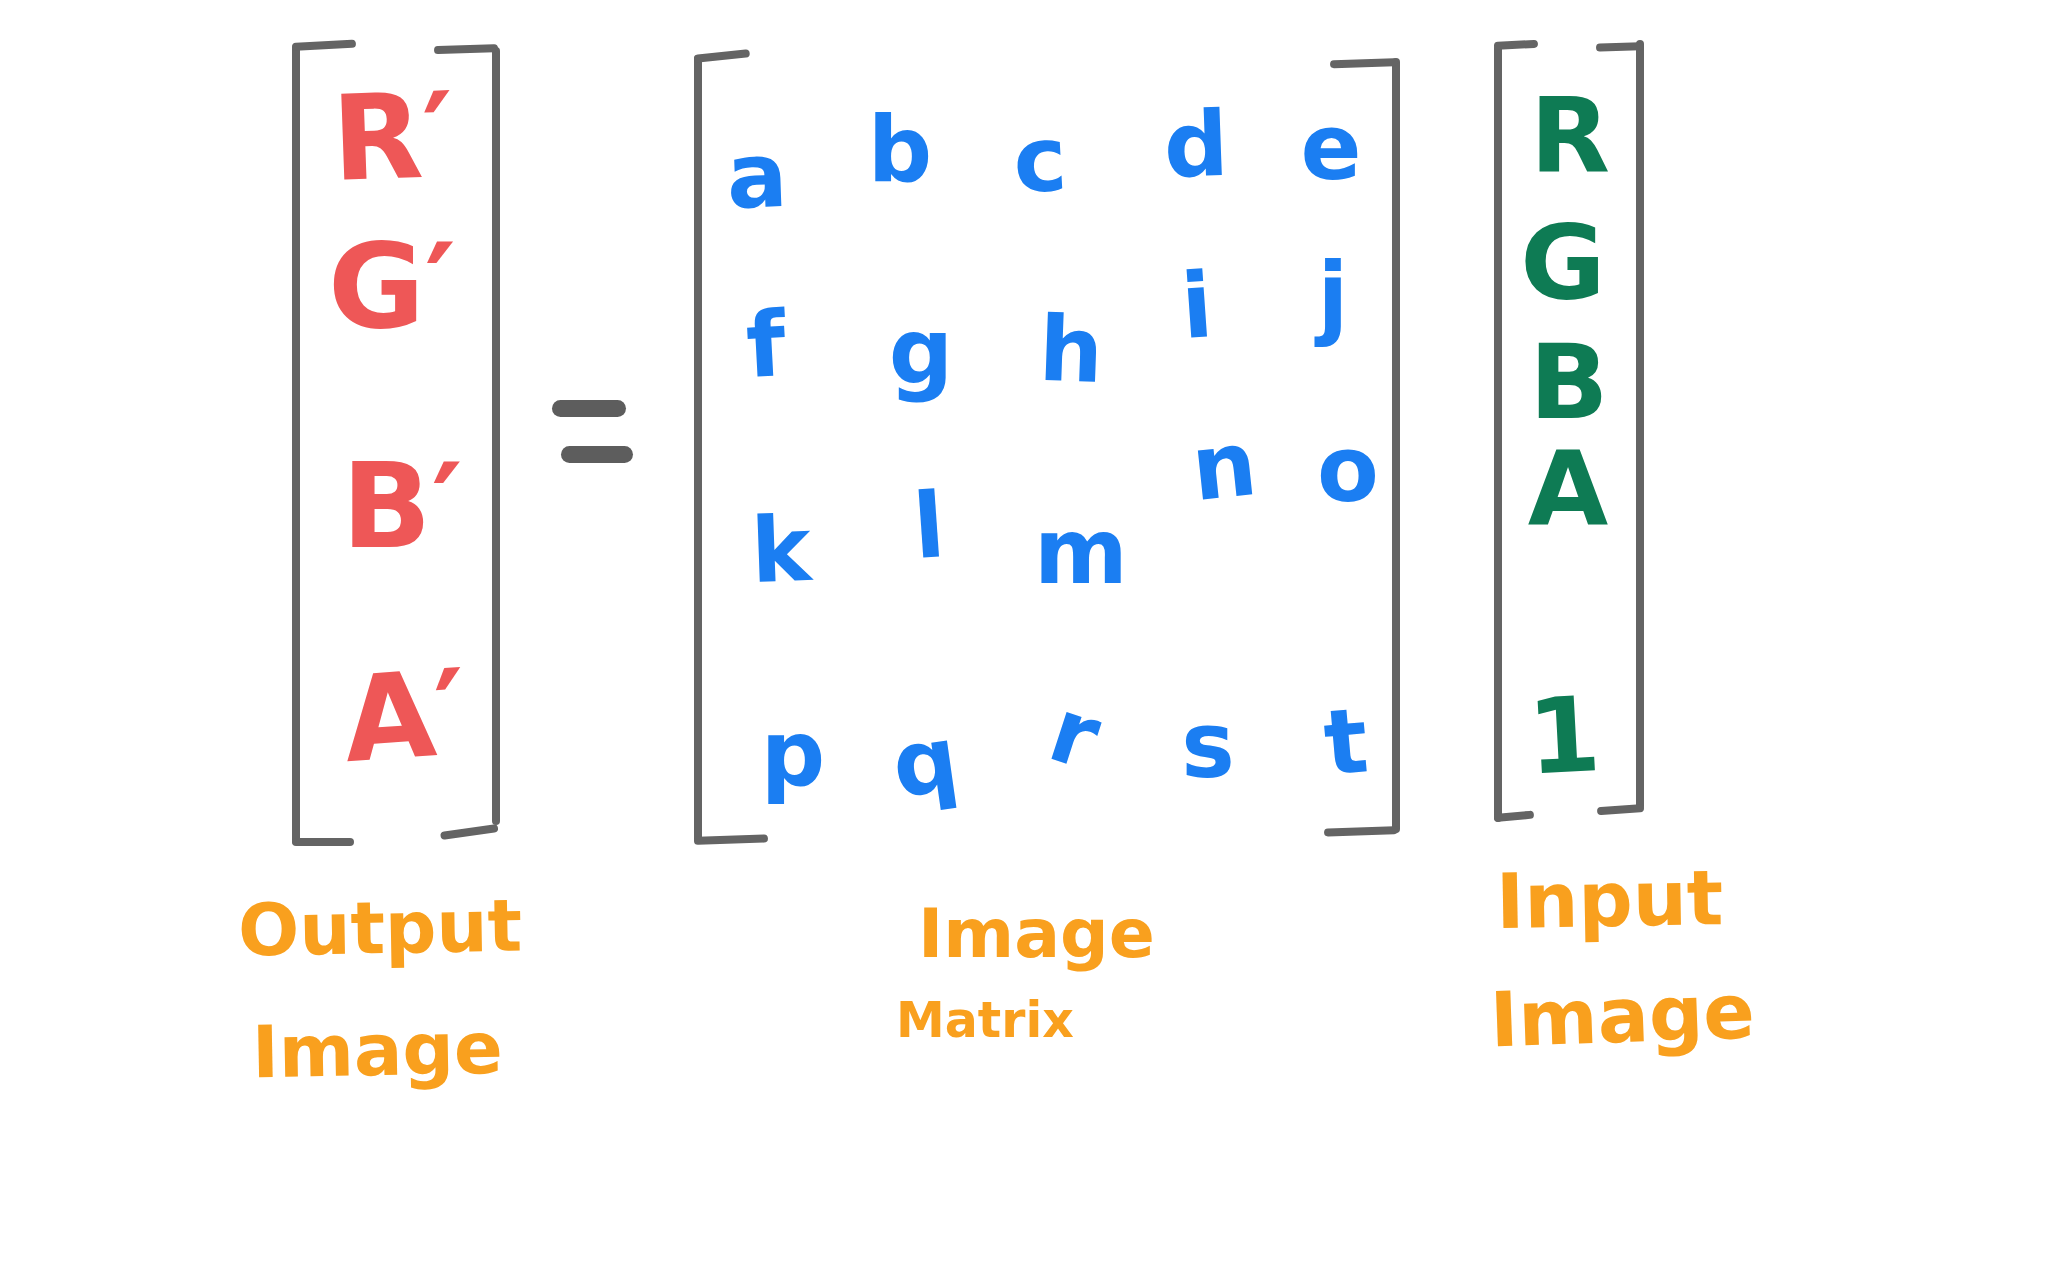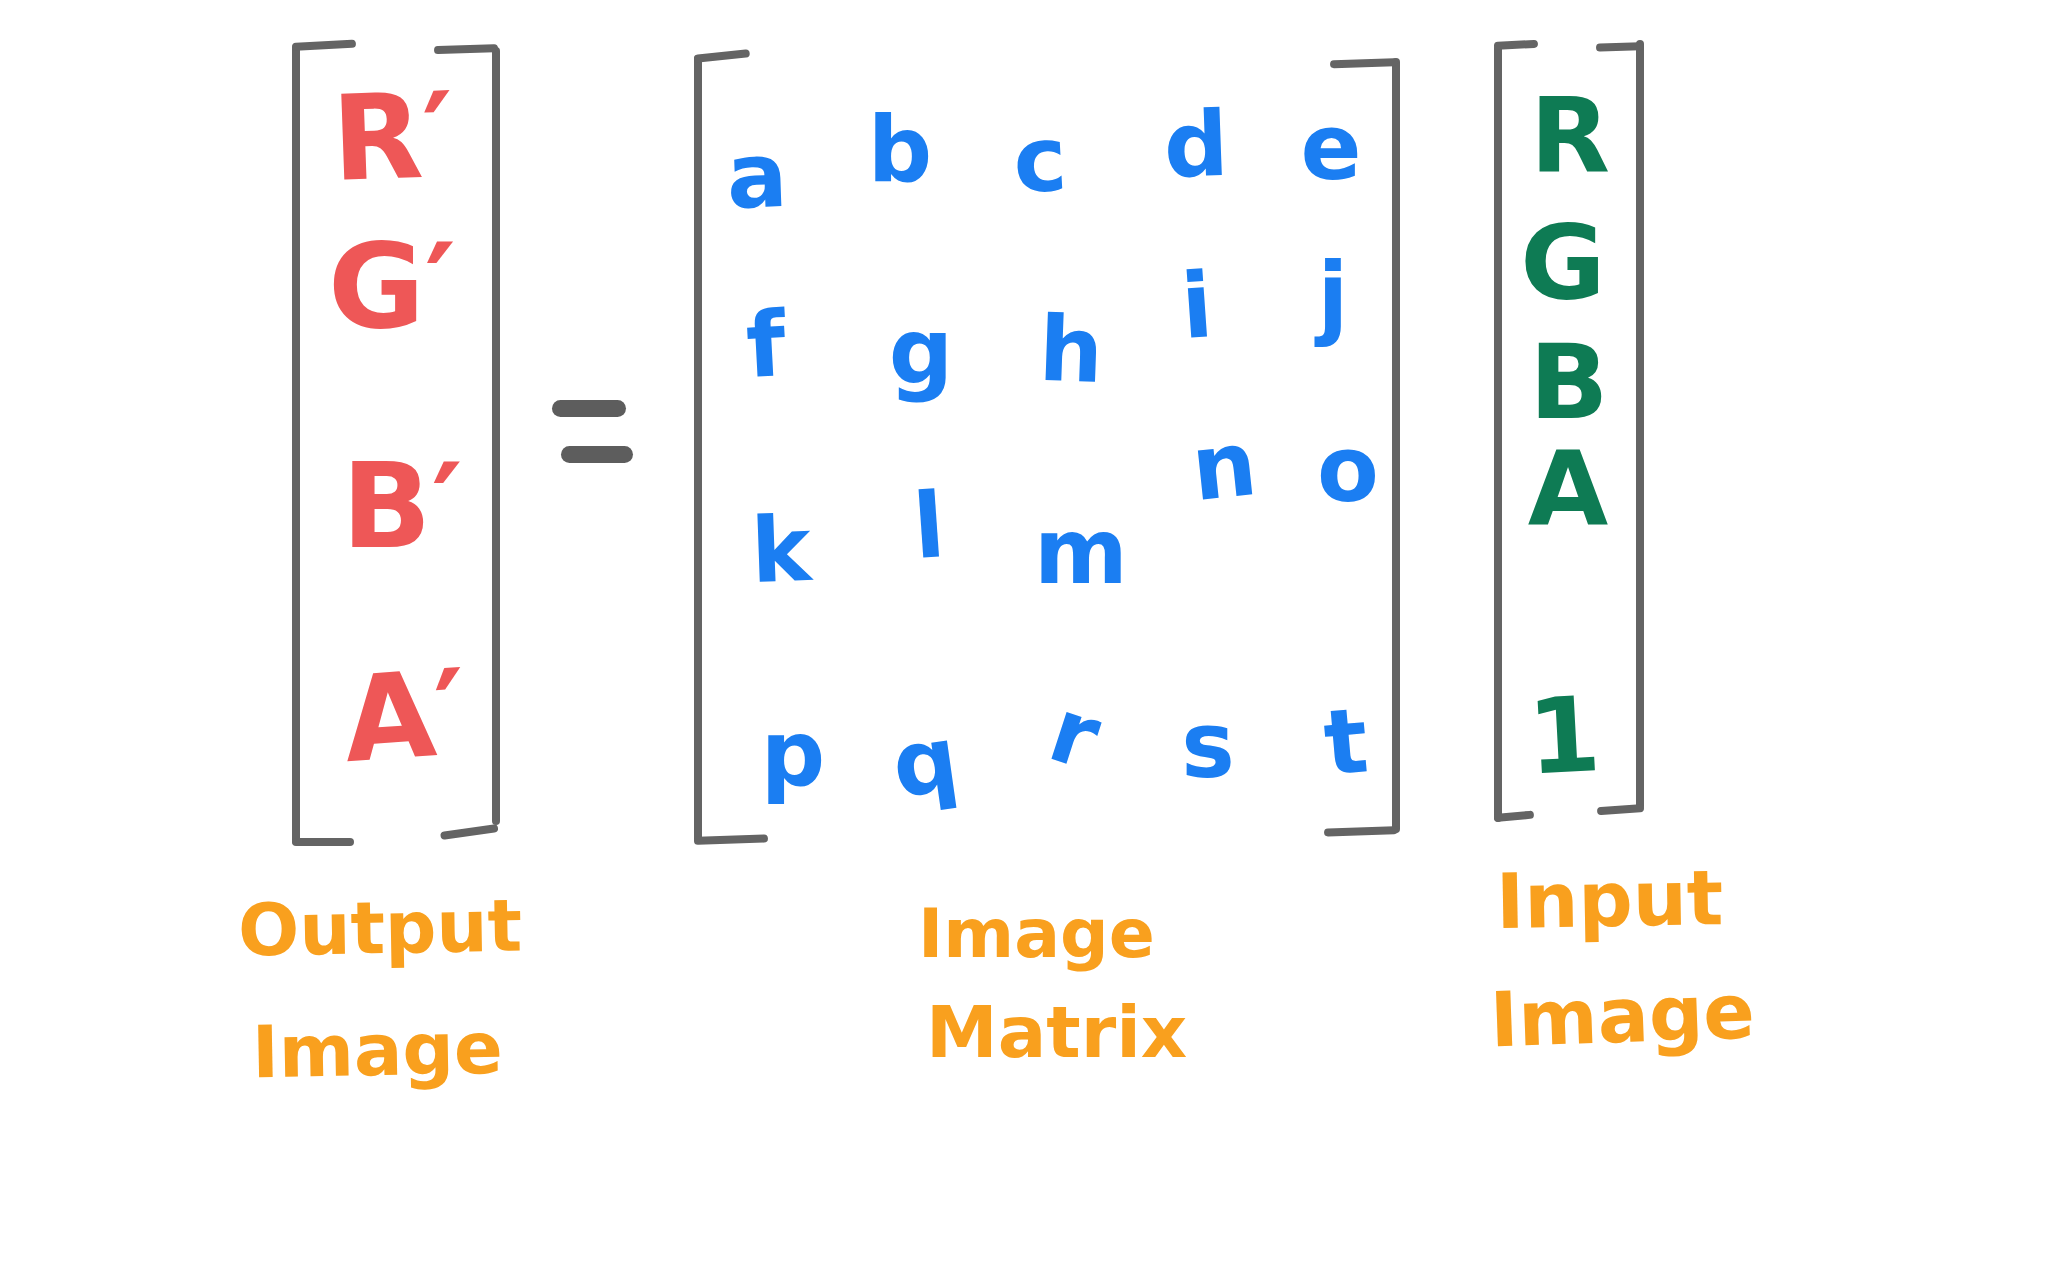--- a/index.html
+++ b/index.html
@@ -114,18 +114,18 @@
     <span class="hw in-entry" style="left:1563px;top:263px;">G</span>
     <span class="hw in-entry" style="left:1569px;top:382px;">B</span>
     <span class="hw in-entry" style="left:1568px;top:489px;">A</span>
     <span class="hw in-entry" style="left:1564px;top:736px;transform:translate(-50%,-50%) rotate(-3deg);">1</span>
   </div>
 
   <div class="lbl" style="left:238px;top:892px;transform:rotate(-1deg);">Output</div>
   <div class="lbl" style="left:252px;top:1014px;transform:rotate(-1deg);">Image</div>
 
   <div class="lbl" style="left:918px;top:900px;font-size:68px;">Image</div>
-  <div class="lbl" style="left:926px;top:996px;font-size:72px;">Matrix</div>
+  <div class="lbl" style="left:896px;top:996px;font-size:49px;">Matrix</div>
 
   <div class="lbl" style="left:1496px;top:862px;font-size:76px;transform:rotate(-1deg);">Input</div>
   <div class="lbl" style="left:1490px;top:978px;font-size:76px;transform:rotate(-2deg);">Image</div>
 
 </div>
 
 </body></html>

